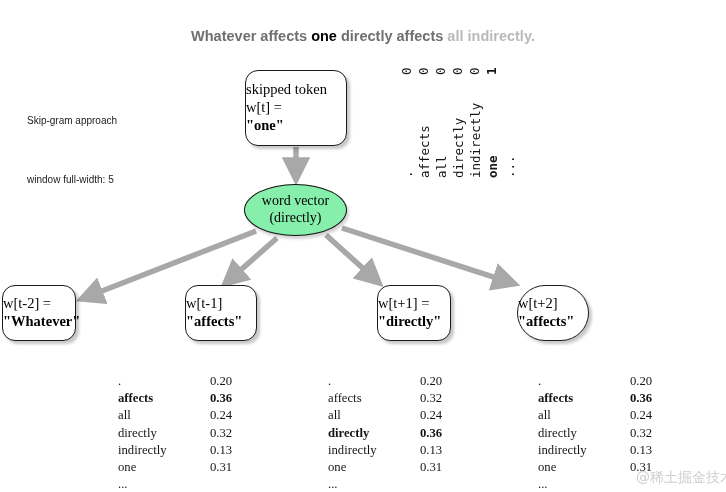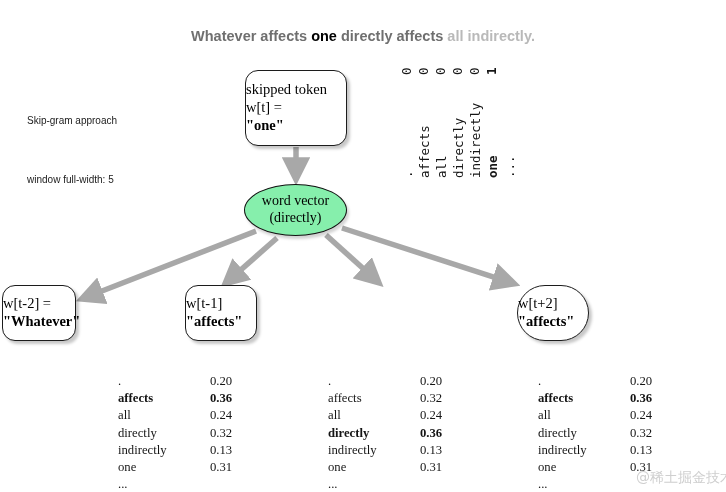--- a/index.html
+++ b/index.html
@@ -213,20 +213,24 @@
   </div>
 
   <div class="node-box" id="box-tm2">
     <span>w[t-2] =</span>
     <span class="b">"Whatever"</span>
   </div>
   <div class="node-box" id="box-tm1">
     <span>w[t-1]</span>
     <span class="b">"affects"</span>
   </div>
+  <div class="node-box" id="box-tp1">
+    <span>w[t+1] =</span>
+    <span class="b">"directly"</span>
+  </div>
   <div class="node-box" id="box-tp2">
     <span>w[t+2]</span>
     <span class="b">"affects"</span>
   </div>
 
   <div id="onehot">
       <div class="onehot-col" style="left: 0px;">
         <div class="onehot-digit">0</div>
         <div class="onehot-word">.</div>
       </div>

